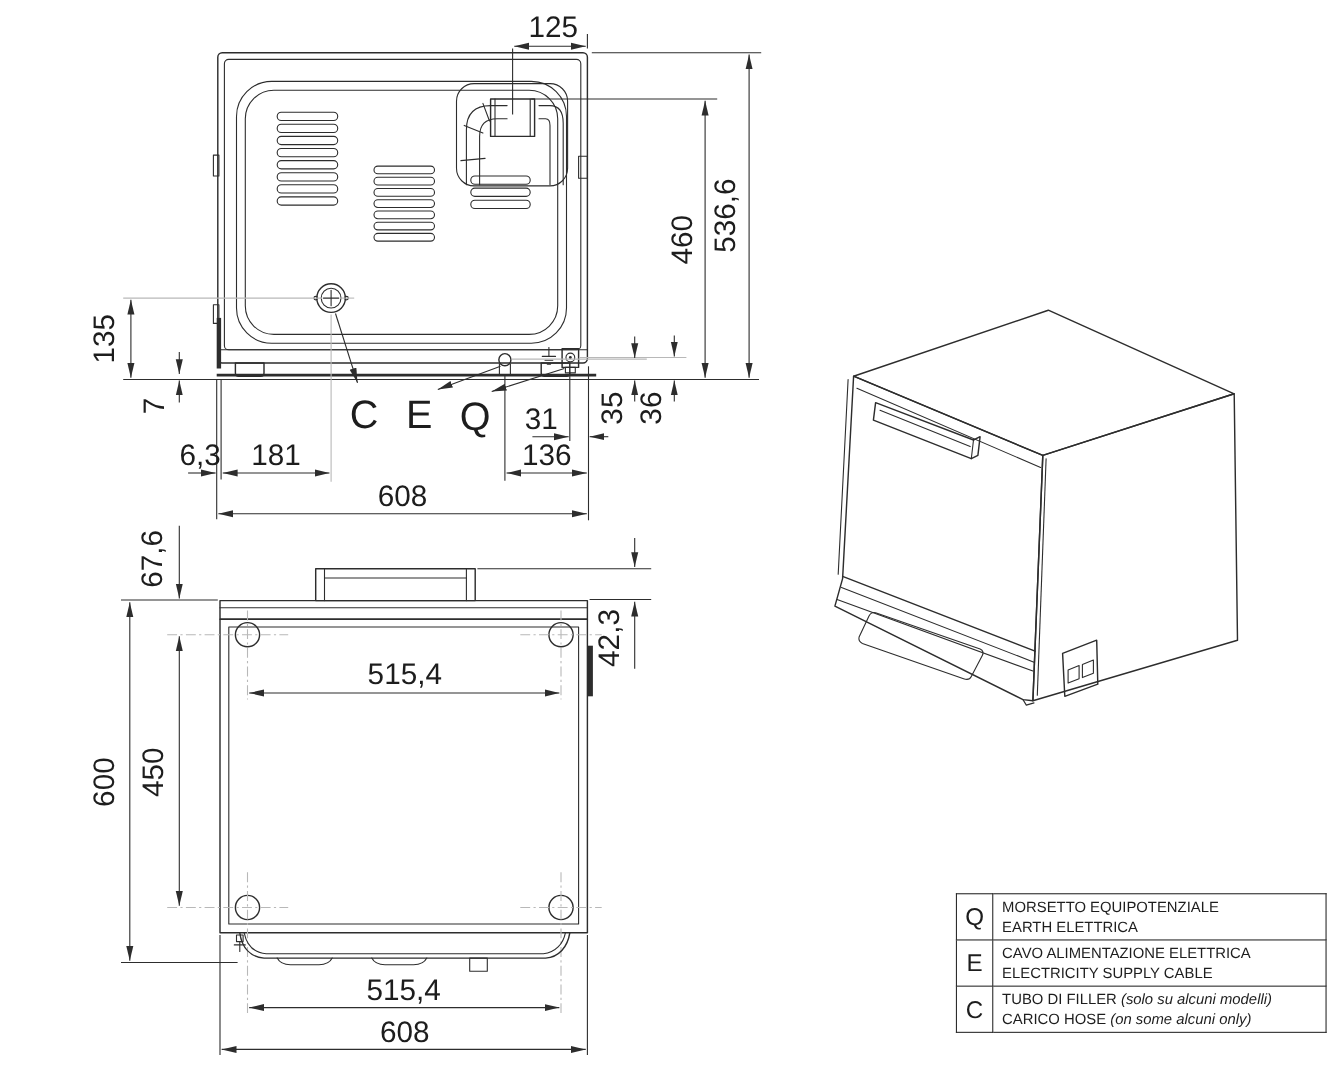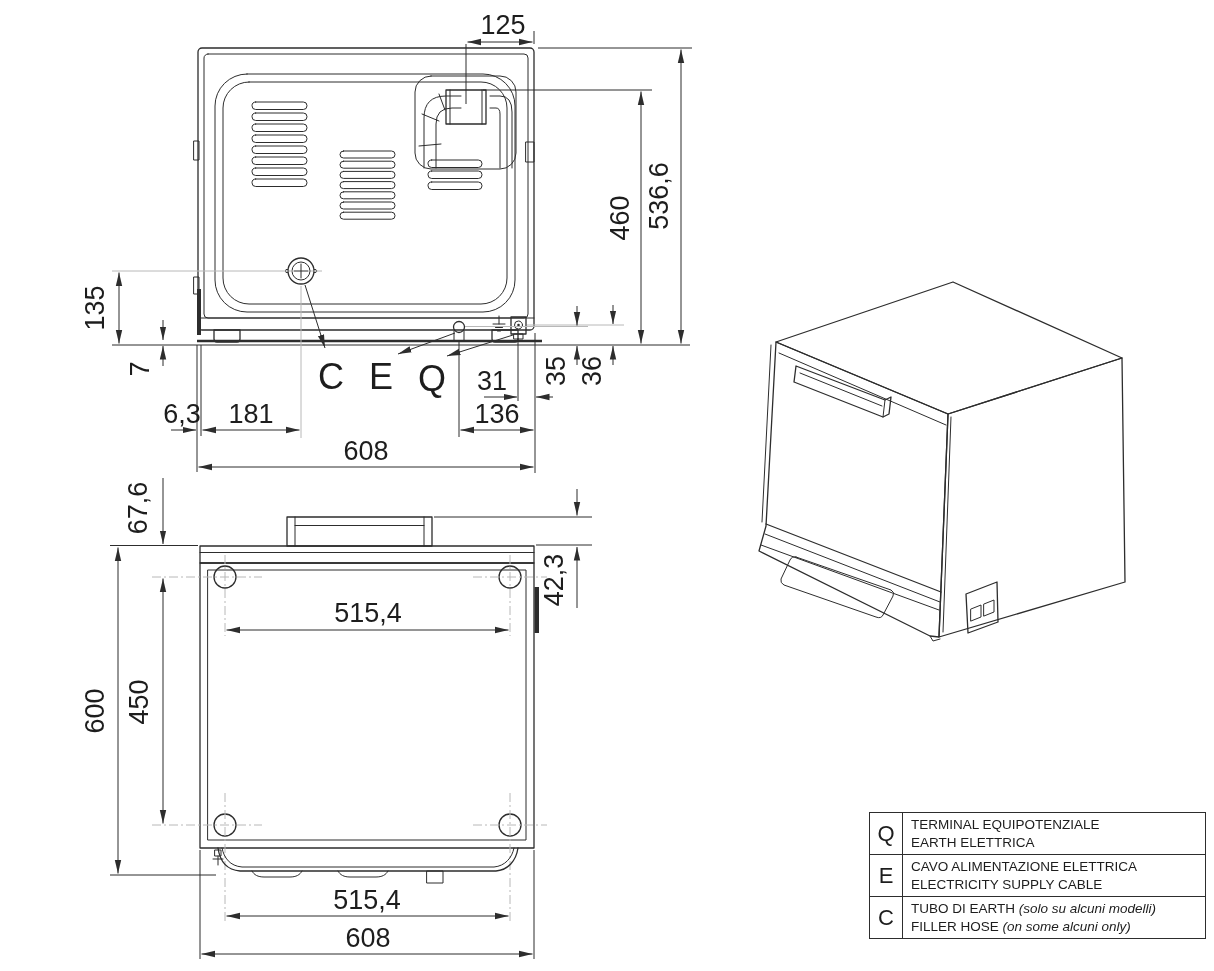--- a/index.html
+++ b/index.html
@@ -284,33 +284,33 @@
       <path class="ln thin" d="M984,604 L994,600 L994,612 L984,616 Z"></path>
     </g>
   </g>
 </svg>
 
 <table id="legend">
   <tbody>
         <tr>
     <td class="k">Q</td>
     <td class="t">
-      <span>TERMINAL EQUIPOTENZIALE</span><i></i><br>
+      <span>MORSETTO EQUIPOTENZIALE</span><i></i><br>
       <span>EARTH ELETTRICA</span><i></i>
     </td>
   </tr>
   <tr>
     <td class="k">E</td>
     <td class="t">
       <span>CAVO ALIMENTAZIONE ELETTRICA</span><i></i><br>
       <span>ELECTRICITY SUPPLY CABLE</span><i></i>
     </td>
   </tr>
   <tr>
     <td class="k">C</td>
     <td class="t">
-      <span>TUBO DI EARTH </span><i>(solo su alcuni modelli)</i><br>
-      <span>FILLER HOSE </span><i>(on some alcuni only)</i>
+      <span>TUBO DI FILLER </span><i>(solo su alcuni modelli)</i><br>
+      <span>CARICO HOSE </span><i>(on some alcuni only)</i>
     </td>
   </tr>
 </tbody>
     </table>
 </div>
 
 </body></html>

